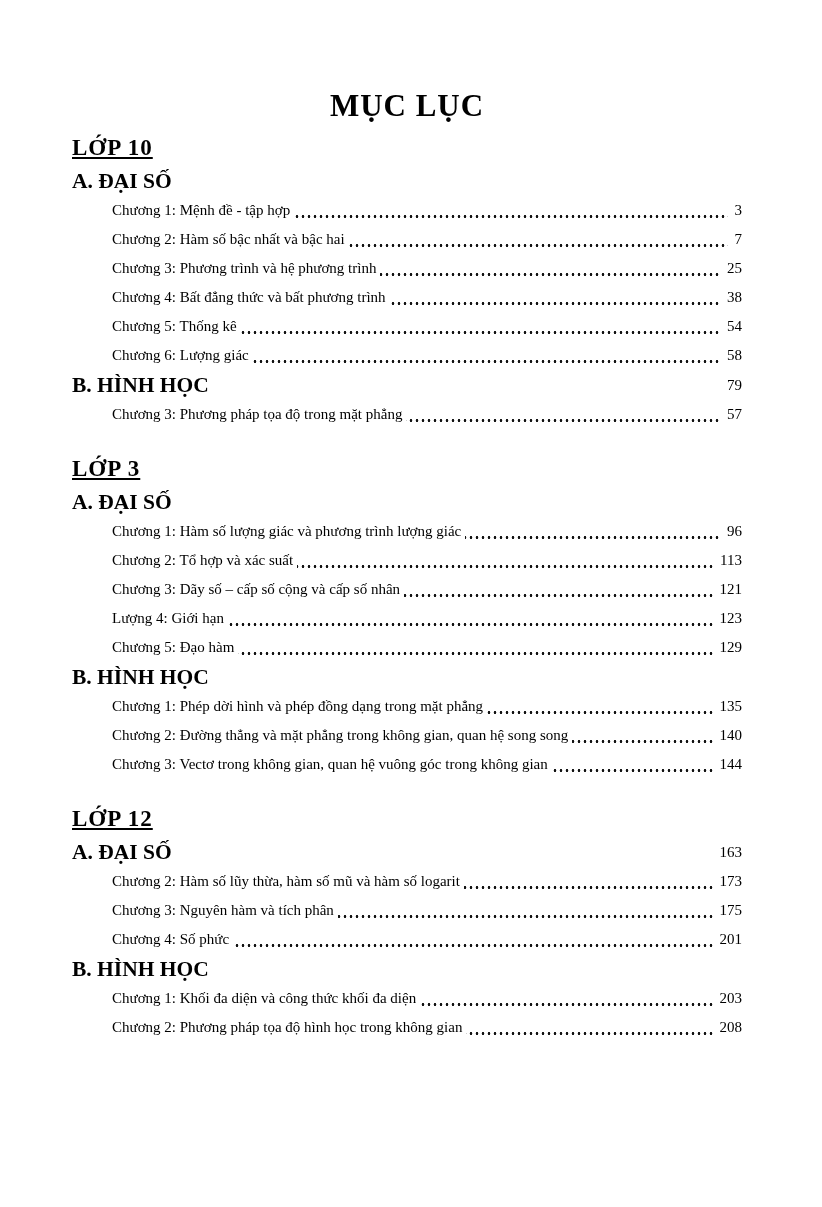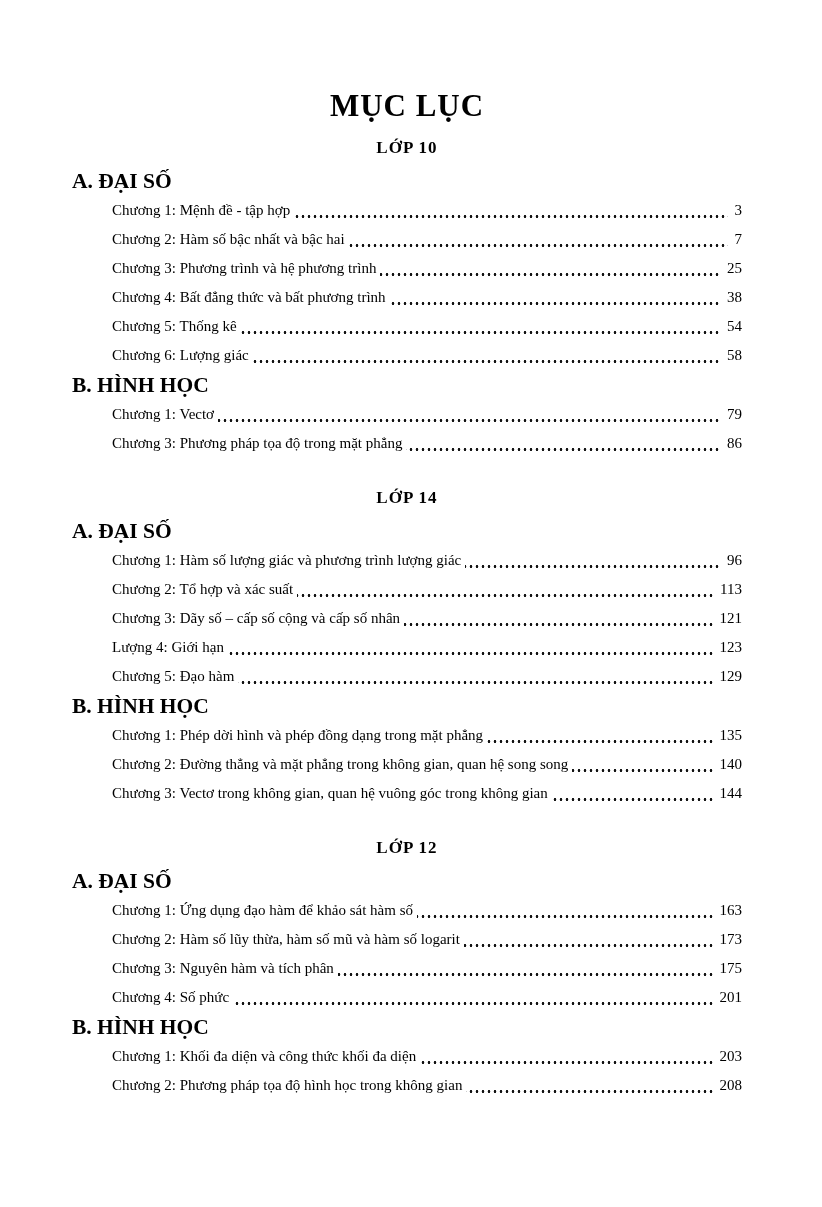--- a/index.html
+++ b/index.html
@@ -19,26 +19,26 @@
   .page-title {
     text-align: center;
     font-size: 31px;
     font-weight: bold;
     letter-spacing: 1px;
     margin-bottom: 8px;
   }
   .toc-section { margin-top: 0; }
   .toc-section + .toc-section { margin-top: 24px; }
   .section-heading {
-    text-align: center;
-    font-size: 17px;
+    font-size: 23px;
     font-weight: bold;
     letter-spacing: 1px;
     line-height: 32px;
     margin-bottom: 2px;
+    text-decoration: underline;
   }
   .group-title {
     font-size: 21.5px;
     font-weight: bold;
     line-height: 30px;
   }
   .entry {
     position: relative;
     margin-left: 40px;
     padding-right: 44px;
@@ -73,41 +73,40 @@
       <section class="toc-section">
         <h2 class="section-heading">LỚP 10</h2>
         <h3 class="group-title">A. ĐẠI SỐ</h3>
         <div class="entry"><span class="entry-label">Chương 1: Mệnh đề - tập hợp</span><span class="entry-page">3</span></div>
         <div class="entry"><span class="entry-label">Chương 2: Hàm số bậc nhất và bậc hai</span><span class="entry-page">7</span></div>
         <div class="entry"><span class="entry-label">Chương 3: Phương trình và hệ phương trình</span><span class="entry-page">25</span></div>
         <div class="entry"><span class="entry-label">Chương 4: Bất đẳng thức và bất phương trình</span><span class="entry-page">38</span></div>
         <div class="entry"><span class="entry-label">Chương 5: Thống kê</span><span class="entry-page">54</span></div>
         <div class="entry"><span class="entry-label">Chương 6: Lượng giác</span><span class="entry-page">58</span></div>
         <h3 class="group-title">B. HÌNH HỌC</h3>
-        <div class="entry"><span class="entry-label">Chương 1: Vectơ</span><span class="entry-page">67</span></div>
         <div class="entry"><span class="entry-page">79</span></div>
-        <div class="entry"><span class="entry-label">Chương 3: Phương pháp tọa độ trong mặt phẳng</span><span class="entry-page">86</span></div>
+        <div class="entry"><span class="entry-label">Chương 3: Phương pháp tọa độ trong mặt phẳng</span><span class="entry-page">57</span></div>
       </section>
       <section class="toc-section">
-        <h2 class="section-heading">LỚP 14</h2>
+        <h2 class="section-heading">LỚP 3</h2>
         <h3 class="group-title">A. ĐẠI SỐ</h3>
         <div class="entry"><span class="entry-label">Chương 1: Hàm số lượng giác và phương trình lượng giác</span><span class="entry-page">96</span></div>
         <div class="entry"><span class="entry-label">Chương 2: Tổ hợp và xác suất</span><span class="entry-page">113</span></div>
         <div class="entry"><span class="entry-label">Chương 3: Dãy số – cấp số cộng và cấp số nhân</span><span class="entry-page">121</span></div>
         <div class="entry"><span class="entry-label">Lượng 4: Giới hạn</span><span class="entry-page">123</span></div>
         <div class="entry"><span class="entry-label">Chương 5: Đạo hàm</span><span class="entry-page">129</span></div>
         <h3 class="group-title">B. HÌNH HỌC</h3>
         <div class="entry"><span class="entry-label">Chương 1: Phép dời hình và phép đồng dạng trong mặt phẳng</span><span class="entry-page">135</span></div>
         <div class="entry"><span class="entry-label">Chương 2: Đường thẳng và mặt phẳng trong không gian, quan hệ song song</span><span class="entry-page">140</span></div>
         <div class="entry"><span class="entry-label">Chương 3: Vectơ trong không gian, quan hệ vuông góc trong không gian</span><span class="entry-page">144</span></div>
       </section>
       <section class="toc-section">
         <h2 class="section-heading">LỚP 12</h2>
         <h3 class="group-title">A. ĐẠI SỐ</h3>
-        <div class="entry"><span class="entry-label">Chương 1: Ứng dụng đạo hàm để khảo sát hàm số</span><span class="entry-page">163</span></div>
+        <div class="entry"><span class="entry-page">163</span></div>
         <div class="entry"><span class="entry-label">Chương 2: Hàm số lũy thừa, hàm số mũ và hàm số logarit</span><span class="entry-page">173</span></div>
         <div class="entry"><span class="entry-label">Chương 3: Nguyên hàm và tích phân</span><span class="entry-page">175</span></div>
         <div class="entry"><span class="entry-label">Chương 4: Số phức</span><span class="entry-page">201</span></div>
         <h3 class="group-title">B. HÌNH HỌC</h3>
         <div class="entry"><span class="entry-label">Chương 1: Khối đa diện và công thức khối đa diện</span><span class="entry-page">203</span></div>
         <div class="entry"><span class="entry-label">Chương 2: Phương pháp tọa độ hình học trong không gian</span><span class="entry-page">208</span></div>
       </section>
     </div>
 </div>
 

